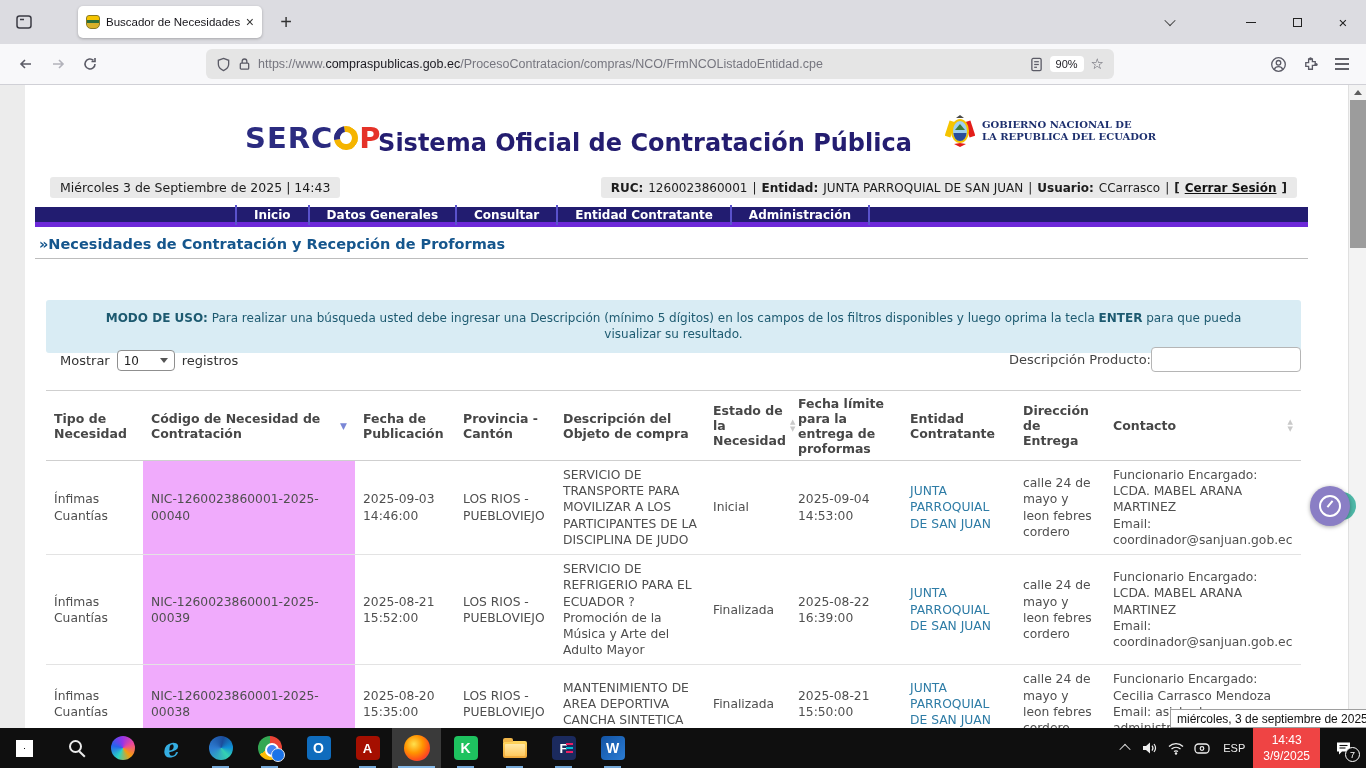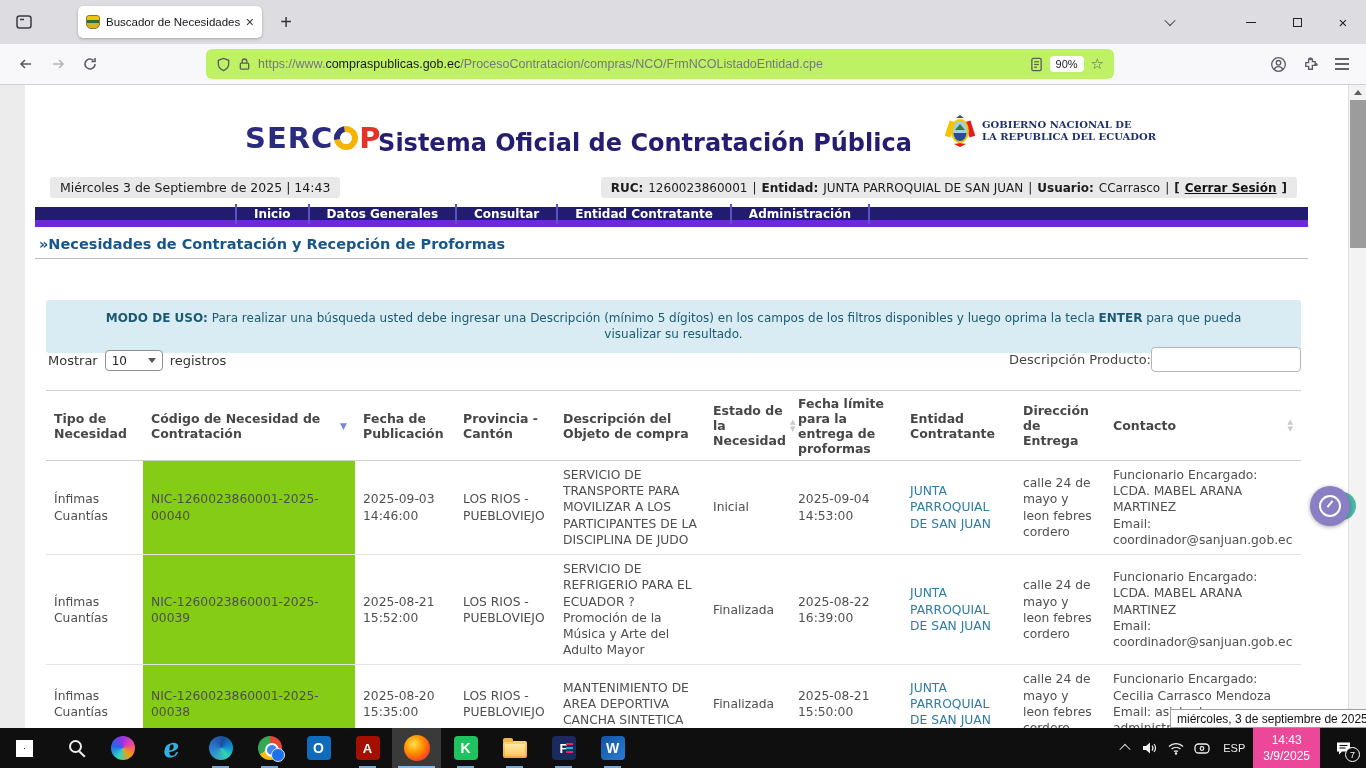--- a/index.html
+++ b/index.html
@@ -18,21 +18,21 @@
   .tabbar-right{margin-left:auto;display:flex;align-items:center;height:44px}
   .caret-down{width:8px;height:8px;border-right:1.6px solid #444;border-bottom:1.6px solid #444;transform:rotate(45deg) translate(-1px,-1px)}
   .win-btn{width:46px;height:44px;display:flex;align-items:center;justify-content:center;color:#222;font-size:15px}
   .win-btn.gap{width:44px}
   .min-glyph{width:10px;border-top:1.2px solid #222}
   .max-glyph{width:9px;height:9px;border:1.2px solid #222}
 
   .toolbar{position:absolute;top:44px;left:0;width:1366px;height:41px;background:#f8f8fa;border-bottom:1px solid #d0d0d6;display:flex;align-items:center}
   .nav-btn{width:32px;height:30px;display:flex;align-items:center;justify-content:center}
   .toolbar .lead{margin-left:10px}
-  .urlbar{margin-left:100px;width:908px;height:30px;background:#bef264;border-radius:6px;display:flex;align-items:center;padding:0 10px;gap:7px}
+  .urlbar{margin-left:100px;width:908px;height:30px;background:#e5e5e5;border-radius:6px;display:flex;align-items:center;padding:0 10px;gap:7px}
   .url-text{font-size:12.5px;color:#76767f;white-space:nowrap;overflow:hidden}
   .url-text b{color:#1c1b22;font-weight:normal}
   .url-spacer{flex:1}
   .zoom-chip{background:#fff;border-radius:4px;padding:2px 6px;font-size:11px;color:#1c1b22}
   .star{font-size:15px;color:#5b5b66;font-family:"DejaVu Sans",sans-serif}
   .tb-sep{flex:1}
   .tool-ic{width:32px;height:30px;display:flex;align-items:center;justify-content:center}
 
   
   .page{position:absolute;top:85px;left:0;width:1366px;height:643px;background:#ececec;overflow:hidden;font-family:"DejaVu Sans",sans-serif}
@@ -48,43 +48,43 @@
   .o-swirl{width:24px;height:24px;border-radius:50%;border:6px solid #f5b400;border-left-color:#2b2b80;transform:rotate(35deg);margin:0 1px}
   .main-title{position:absolute;left:340px;width:560px;top:44px;text-align:center;font-size:24px;font-weight:bold;color:#241d70}
   .gov{position:absolute;left:920px;top:28px;display:flex;align-items:center;gap:7px}
   .gov-text{font-family:"DejaVu Serif",serif;font-size:10px;font-weight:bold;color:#1d2f6e;line-height:1.25}
 
   .date-chip{position:absolute;left:25px;top:92px;height:21px;background:#e9e9e9;border-radius:3px;padding:0 10px;display:flex;align-items:center;font-size:12.5px;color:#1c1c1c}
   .session-chip{position:absolute;right:51px;top:92px;height:21px;background:#e9e9e9;border-radius:3px;padding:0 10px;display:flex;align-items:center;gap:5px;font-size:12px;color:#1c1c1c;white-space:nowrap}
   .session-chip b{font-weight:bold}
   .logout{font-weight:bold;text-decoration:underline;cursor:pointer;color:#111}
 
-  .navbar{position:absolute;left:10px;width:1273px;top:122px;height:20px;background:#221c70;border-bottom:7px solid #6d28d9;display:flex;align-items:center;padding-left:200px}
+  .navbar{position:absolute;left:10px;width:1273px;top:122px;height:20px;background:#221c70;border-bottom:5px solid #6d28d9;display:flex;align-items:center;padding-left:200px}
   .nav-item{color:#fff;font-size:12px;font-weight:bold;padding:0 17px;height:20px;display:flex;align-items:center;border-right:2px solid #5a52cc;cursor:pointer;white-space:nowrap}
   .nav-item:first-child{border-left:2px solid #5a52cc}
 
   .page-title{position:absolute;left:14px;top:151px;font-size:14.5px;font-weight:bold;color:#15568d}
   .title-rule{position:absolute;left:10px;width:1273px;top:173px;border-bottom:1px solid #bdbdbd}
 
   .usage-box{position:absolute;left:21px;width:1255px;top:215px;background:#d9ecf4;border-radius:3px;padding:11px 30px;font-size:12px;color:#1d5a70;text-align:center;line-height:1.3}
   .usage-box b{font-weight:bold}
 
-  .show-group{position:absolute;left:23px;top:265px;display:flex;align-items:center;gap:7px;font-size:13px;color:#333}
+  .show-group{position:absolute;left:35px;top:265px;display:flex;align-items:center;gap:7px;font-size:13px;color:#333}
   .fake-select{width:58px;height:21px;border:1px solid #8f8f8f;border-radius:4px;background:#fff;display:flex;align-items:center;justify-content:space-between;padding:0 6px;font-size:12px;color:#222}
   .fs-caret{width:0;height:0;border-left:4px solid transparent;border-right:4px solid transparent;border-top:5px solid #555}
   .filter-group{position:absolute;right:47px;top:262px;display:flex;align-items:center;font-size:13px;color:#444}
   .filter-input{width:150px;height:25px;border:1px solid #b5b5b5;border-radius:4px;background:#fff;font-size:13px;padding:0 6px;font-family:"DejaVu Sans",sans-serif}
 
   table.data-table{position:absolute;left:21px;top:305px;width:1255px;border-collapse:collapse;table-layout:fixed;color:#4f4f4f}
   .data-table th{height:70px;vertical-align:middle;text-align:left;font-size:12.5px;font-weight:bold;color:#474747;border-top:1px solid #cfcfcf;border-bottom:1px solid #cfcfcf;padding:4px 8px;cursor:pointer}
   .th-flex{display:flex;align-items:center;justify-content:space-between;gap:4px}
   .sort-desc{color:#7a87d6;font-size:9px;flex:none}
   .sort-both{color:#c9c9c9;font-size:7px;line-height:.95;text-align:center;flex:none}
   .data-table td{padding:6px 8px;vertical-align:middle;border-bottom:1px solid #e3e3e3;font-size:12.3px;line-height:1.32;overflow:hidden}
-  .col-codigo{background:#84cc16}
+  .col-codigo{background:#f0abfc}
   td.col-contacto{white-space:pre-line}
   .entidad-link{color:#2e7ca6;cursor:pointer}
   tbody tr:nth-child(1){height:89px}
   tbody tr:nth-child(2){height:88px}
   tbody tr:nth-child(3){height:73px}
   tbody tr:nth-child(4){height:96px}
   tbody tr.partial td{vertical-align:top}
 
   .float-widget{position:absolute;left:1310px;top:486px;width:40px;height:40px;z-index:30}
   .fw-back{position:absolute;right:-6px;top:6px;width:28px;height:28px;border-radius:50%;background:#4fb8a8}
@@ -117,21 +117,21 @@
   .i-file-explorer{width:24px;height:17px;border-radius:2px;background:linear-gradient(180deg,#ffd75e,#f0a93c);position:relative;margin-top:3px}
   .i-file-explorer::before{content:"";position:absolute;left:0;top:-3px;width:10px;height:4px;border-radius:2px 2px 0 0;background:#f0b64a}
   .i-file-explorer::after{content:"";position:absolute;left:2px;top:3px;right:2px;bottom:2px;border-radius:1px;background:linear-gradient(180deg,#ffe9a8,#ffc95e)}
   .i-fbs{width:24px;height:24px;border-radius:4px;background:#1b2a5e;color:#fff;font-size:13px;position:relative}
   .i-fbs::after{content:"";position:absolute;right:3px;top:7px;width:7px;height:10px;background:linear-gradient(#e91e63 0 2px,transparent 2px 4px,#00bcd4 4px 6px,transparent 6px 8px,#e91e63 8px 10px)}
   .i-word{width:24px;height:24px;border-radius:4px;background:linear-gradient(135deg,#1253a4,#2b7cd3);color:#fff;font-size:14px}
   .tray{margin-left:auto;display:flex;align-items:center;height:40px}
   .tray-btn{height:40px;display:flex;align-items:center;justify-content:center;color:#eee}
   .chev-up{width:8px;height:8px;border-left:1.6px solid #ddd;border-top:1.6px solid #ddd;transform:rotate(45deg) translate(1px,1px)}
   .tray-lang{font-size:11px;color:#eee;padding:0 8px}
-  .tray-clock{background:#ec4899;height:40px;display:flex;flex-direction:column;align-items:center;justify-content:center;padding:0 10px;color:#fff;font-size:12px;line-height:1.35}
+  .tray-clock{background:#ef4444;height:40px;display:flex;flex-direction:column;align-items:center;justify-content:center;padding:0 10px;color:#fff;font-size:12px;line-height:1.35}
   .notif{width:46px;position:relative}
   .notif-badge{position:absolute;right:6px;bottom:6px;width:15px;height:15px;border:1.3px solid #fff;border-radius:50%;background:#0f0f0f;color:#fff;font-size:9px;display:flex;align-items:center;justify-content:center}
 </style>
 </head>
 <body>
 
 <div class="screen">
 
   <div class="tabbar">
     <div class="chrome-btn fxview">

